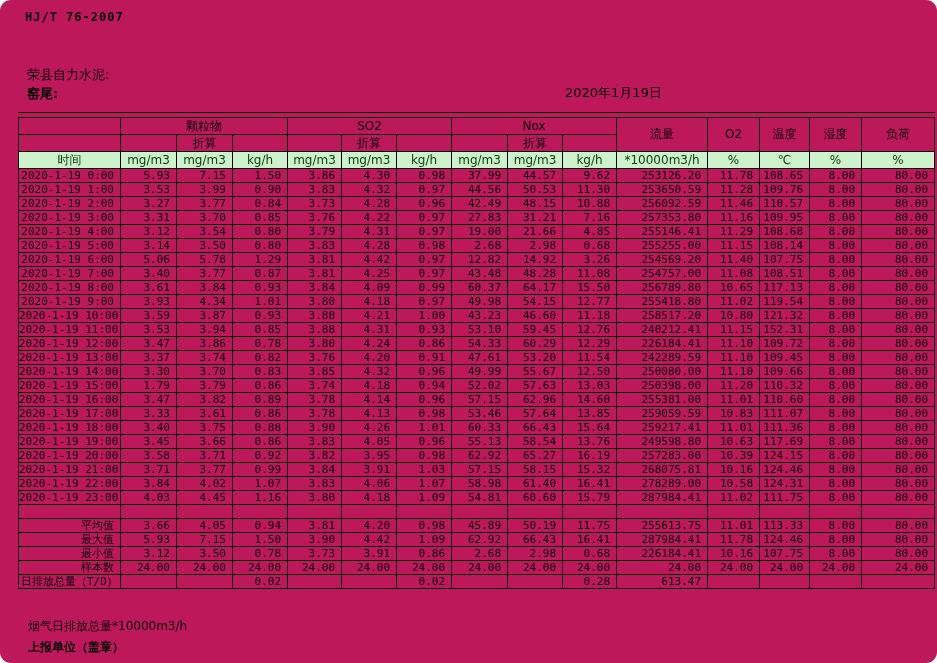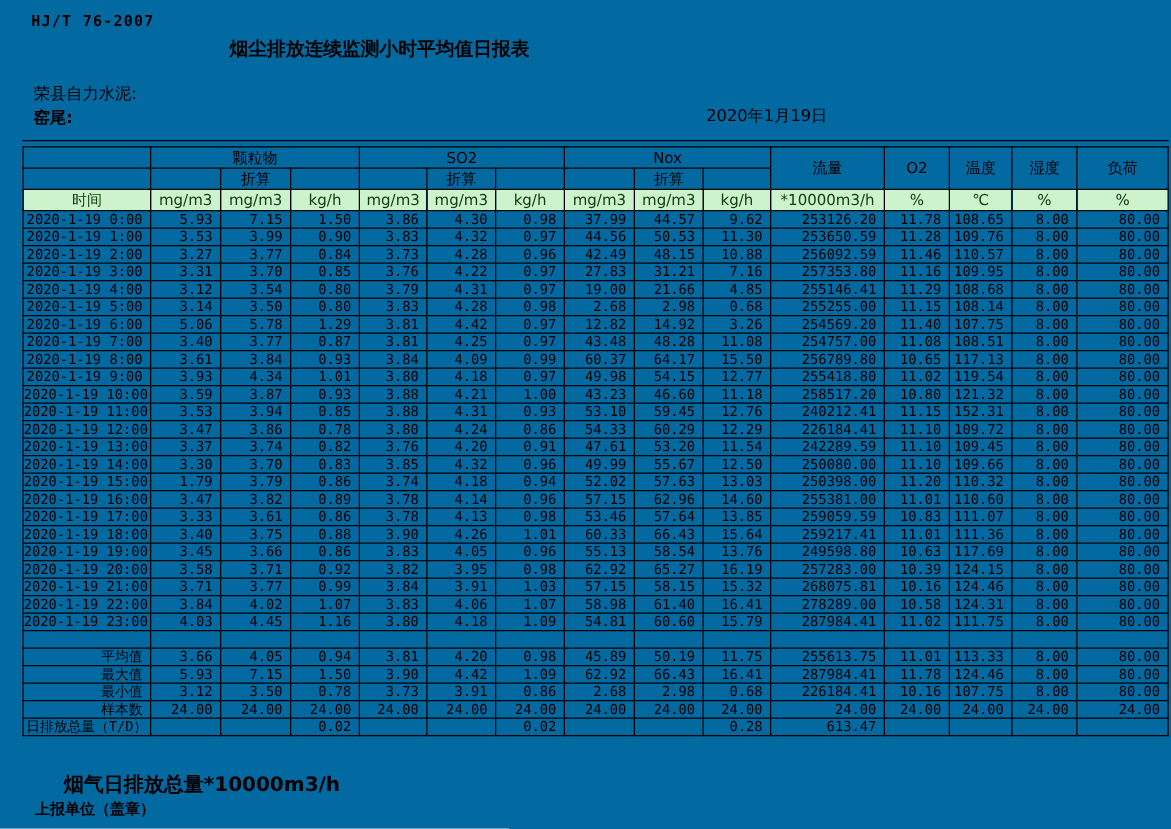--- a/index.html
+++ b/index.html
@@ -1,42 +1,41 @@
 <!DOCTYPE html>
 <html style="--green-bg: #cdf3cd; --green-text: #0e400e;"><head>
 <meta charset="utf-8">
 <style>
   html,body{margin:0;padding:0;background:#fff;}
-  #page{position:relative;width:937px;height:663px;background:#0369a1;overflow:hidden;
-        font-family:"DejaVu Sans","Liberation Sans",sans-serif;color:#000;}
+  #page{position:relative;width:937px;height:663px;background:#be185d;overflow:hidden;
+        font-family:"DejaVu Sans","Liberation Sans",sans-serif;color:#000;border-radius:11px;}
   .abs{position:absolute;white-space:nowrap;}
   #std-code{left:25px;top:10px;font:bold 12px "DejaVu Sans Mono",monospace;letter-spacing:1px;}
   #doc-title{left:0;right:330px;top:30px;text-align:center;font-weight:bold;font-size:15px;}
   #company{left:27px;top:66px;font-weight:normal;font-size:13px;}
   #station{left:27px;top:85px;font-weight:bold;font-size:13px;}
   #report-date{left:565px;top:84px;font-size:13px;}
   #top-rule{left:18px;top:112px;width:917px;height:1px;background:#000;}
   #report-table{position:absolute;left:18px;top:117px;width:917px;border-collapse:collapse;table-layout:fixed;}
   #report-table td{border:1px solid #000;font:11px/13px "DejaVu Sans Mono","DejaVu Sans",monospace;
         height:13px;padding:0 6px 0 0;text-align:right;white-space:nowrap;overflow:hidden;}
   #report-table thead td{text-align:center;padding:0;height:16px;
         font-family:"DejaVu Sans","Liberation Sans",sans-serif;font-size:12px;}
   tr.green td{background:var(--green-bg);color:var(--green-text);}
   tr.spacer td{height:11px;}
   td.lab{font-family:"DejaVu Sans","Liberation Sans",sans-serif;font-size:12px;}
-  #footer-note{left:28px;top:618px;font-weight:bold;font-size:16px;margin-left:23px;}
+  #footer-note{left:28px;top:618px;font-weight:normal;font-size:12px;}
   #footer-report-unit{left:28px;top:639px;font-weight:bold;font-size:12px;}
   #footer-unit-label{left:205px;top:641px;font-weight:bold;font-size:13px;margin-top:36px;}
 </style>
 </head>
 <body>
 
 <div id="page">
   <div class="abs" id="std-code">HJ/T  76-2007</div>
-  <div class="abs" id="doc-title">烟尘排放连续监测小时平均值日报表</div>
   <div class="abs" id="company">荣县自力水泥:</div>
   <div class="abs" id="station">窑尾:</div>
   <div class="abs" id="report-date">2020年1月19日</div>
   <div class="abs" id="top-rule"></div>
 
   <table id="report-table">
     <colgroup>
       <col style="width:102px">
         <col style="width:56px">
         <col style="width:56px">

